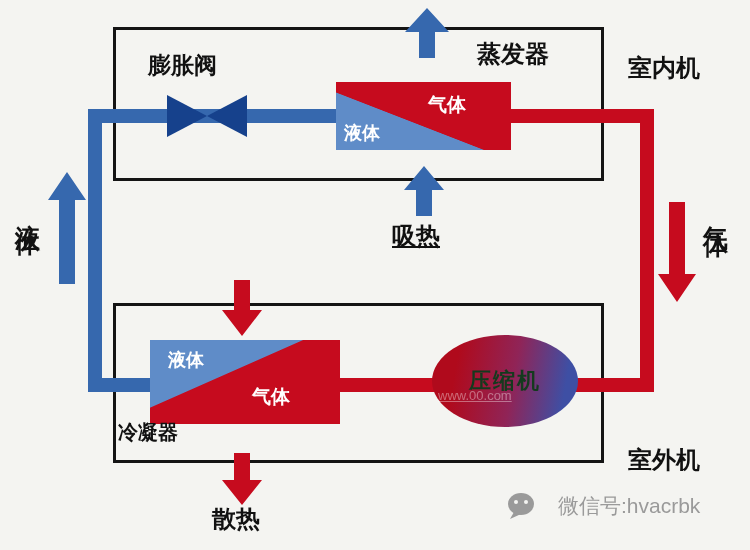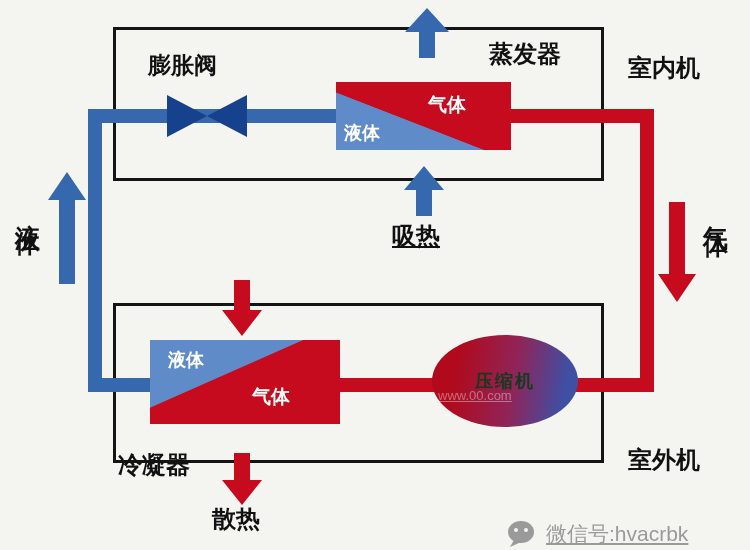--- a/index.html
+++ b/index.html
@@ -32,27 +32,27 @@
   .condenser{
     left:150px;top:340px;width:190px;height:84px;
     background:linear-gradient(to bottom right, var(--light_blue) 40%, var(--red) 40.6%);
   }
   .compressor{
     left:432px;top:335px;width:146px;height:92px;border-radius:50%;
     background:linear-gradient(100deg,#b00a1c 18%,#902457 55%,#3e4fa4 88%);
     display:flex;align-items:center;justify-content:center;
   }
   .compressor .lbl-in{
-    font-weight:700;font-size:18px;color:#143a1e;letter-spacing:2px;
+    font-weight:700;font-size:22px;color:#143a1e;letter-spacing:2px;
     font-family:"Liberation Sans","DejaVu Sans",sans-serif;
   }
   .footer{
-    position:absolute;left:506px;top:520px;z-index:6;
-    display:flex;align-items:center;gap:10px;color:var(--muted);
-    font-size:21px;font-weight:400;text-decoration:underline;
+    position:absolute;left:506px;top:492px;z-index:6;
+    display:flex;align-items:center;gap:22px;color:var(--muted);
+    font-size:21px;font-weight:400;
   }
   .watermark{
     position:absolute;left:438px;top:388px;z-index:6;
     color:rgba(255,255,255,0.38);font-size:13px;font-weight:400;text-decoration:underline;
   }
 </style>
 </head>
 <body>
 
 <div class="canvas">
@@ -100,26 +100,26 @@
     <polygon points="19,100 0,72 11,72 11,0 27,0 27,72 38,72" fill="var(--red)"></polygon>
   </svg>
   <svg class="arrow" style="left:222px;top:280px;" width="40" height="56" viewBox="0 0 40 56">
     <polygon points="20,56 0,30 12,30 12,0 28,0 28,30 40,30" fill="var(--red)"></polygon>
   </svg>
   <svg class="arrow" style="left:222px;top:453px;" width="40" height="52" viewBox="0 0 40 52">
     <polygon points="20,52 0,27 12,27 12,0 28,0 28,27 40,27" fill="var(--red)"></polygon>
   </svg>
 
   <div class="lbl" style="left:148px;top:50px;font-size:23px;">膨胀阀</div>
-  <div class="lbl" style="left:477px;top:38px;font-size:24px;margin-left:12px;">蒸发器</div>
+  <div class="lbl" style="left:477px;top:38px;font-size:24px;">蒸发器</div>
   <div class="lbl" style="left:628px;top:52px;font-size:24px;">室内机</div>
   <div class="lbl" style="left:392px;top:220px;font-size:24px;text-decoration:underline;">吸热</div>
   <div class="lbl vert" style="left:12px;top:204px;font-size:25px;">液体</div>
   <div class="lbl vert" style="left:700px;top:206px;font-size:25px;">气体</div>
-  <div class="lbl" style="left:118px;top:449px;font-size:24px;">冷凝器</div>
+  <div class="lbl" style="left:118px;top:419px;font-size:20px;">冷凝器</div>
   <div class="lbl" style="left:628px;top:420px;font-size:24px;margin-top:24px;">室外机</div>
   <div class="lbl" style="left:212px;top:503px;font-size:24px;text-align:right;">散热</div>
 
   <div class="watermark">www.00.com</div>
 
   <div class="footer">
     <svg width="30" height="28" viewBox="0 0 30 28">
       <ellipse cx="15" cy="12" rx="13" ry="11" fill="#9a9a9a"></ellipse>
       <polygon points="8,20 4,27 15,22" fill="#9a9a9a"></polygon>
       <circle cx="10" cy="10" r="2" fill="#f4f4f1"></circle>

